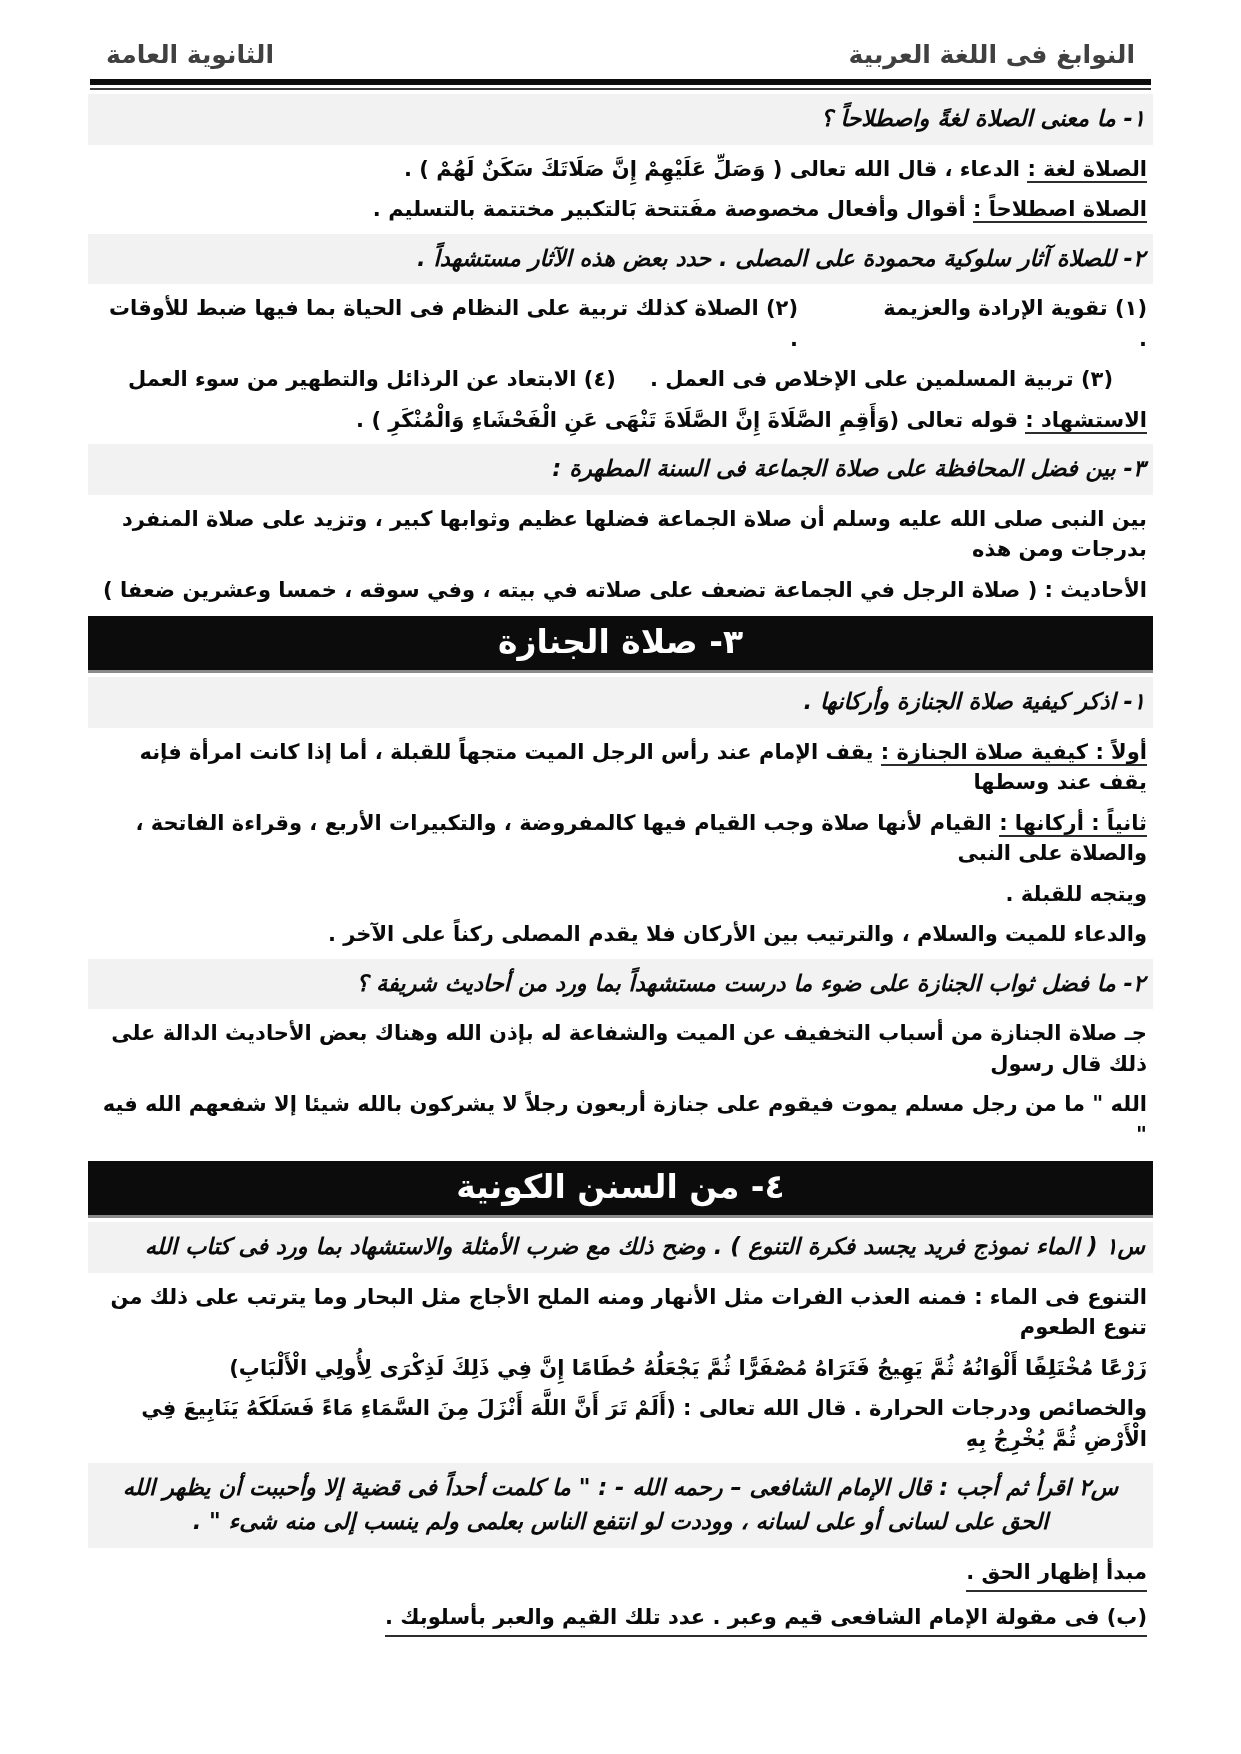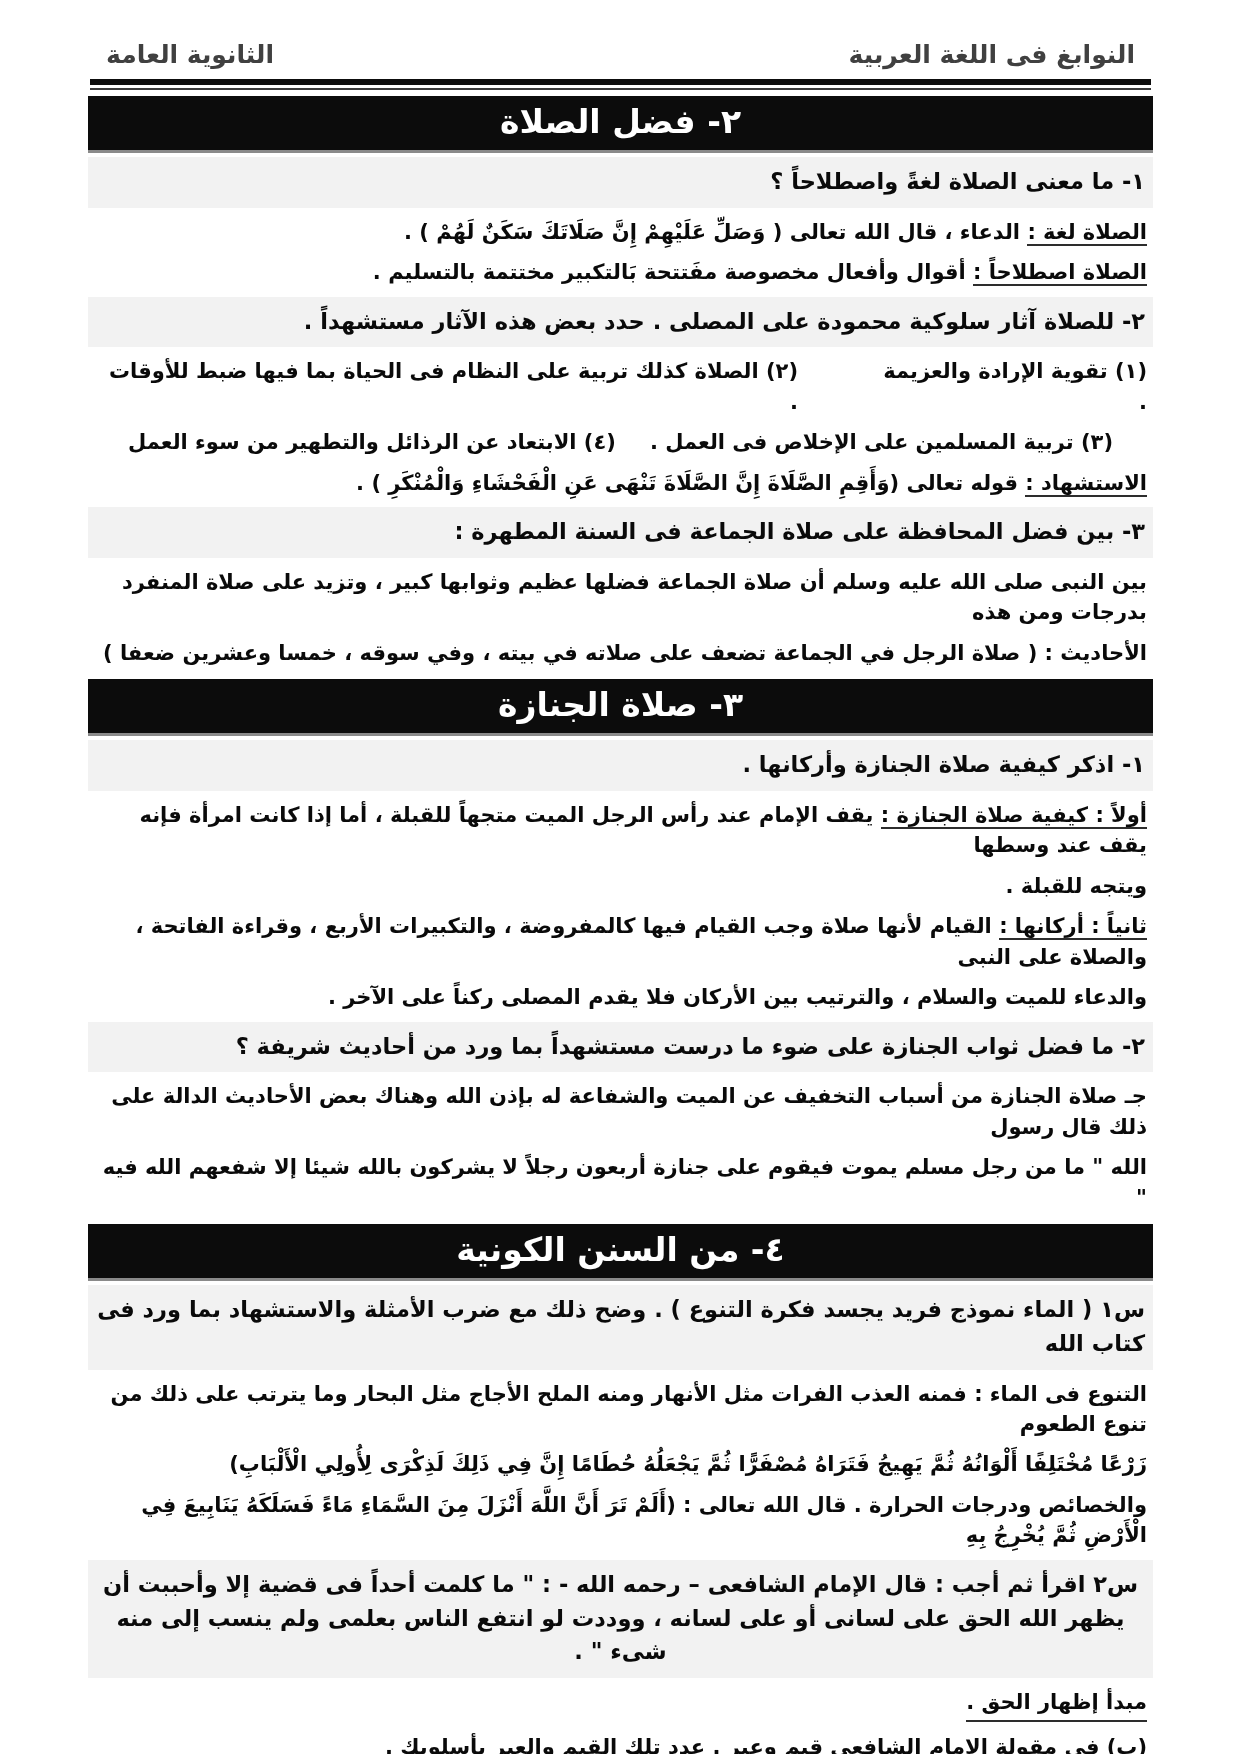--- a/index.html
+++ b/index.html
@@ -10,21 +10,21 @@
   
   .hdr{display:flex;justify-content:space-between;align-items:flex-end;padding:40px 18px 10px 18px;}
   .hdr .t{color:#404040;font-size:25px;letter-spacing:0;}
   .dbl-line{border-top:6px solid #0d0d0d;border-bottom:2px solid #3a3a3a;height:3px;margin:0 2px;}
 
   
   .banner{background:#0c0c0c;color:#ffffff;text-align:center;font-size:33px;
           padding:6px 0 9px 0;margin:6px 0 2px 0;border-bottom:3px solid #8a8a8a;}
 
   
-  .qbar{background:#f2f2f2;font-size:22.5px;padding:8px 8px 9px 8px;margin:4px 0;line-height:1.5;}
+  .qbar{background:#f2f2f2;font-size:22.5px;padding:8px 8px 9px 8px;margin:4px 0;line-height:1.5;font-style:italic;}
   .qbar.center2{text-align:center;}
 
   
   .ln{font-size:21px;line-height:1.45;padding:5px 6px;}
   .ln.center{}
   .lead{border-bottom:2.5px solid #2d2d2d;padding-bottom:0;}
   .row2{display:flex;gap:70px;padding:5px 6px;font-size:21px;line-height:1.45;}
   .row-center{display:flex;gap:34px;justify-content:center;padding:5px 6px;font-size:21px;line-height:1.45;}
   .fitu{width:fit-content;border-bottom:2.5px solid #2d2d2d;padding-bottom:3px;}
   .rowflex{display:flex;gap:42px;}
@@ -34,21 +34,20 @@
 
 <div class="page">
   <div class="content">
 
     <div class="hdr">
       <span class="t">النوابغ فى اللغة العربية</span>
       <span class="t">الثانوية العامة</span>
     </div>
     <div class="dbl-line"></div>
 
-    <div class="banner">٢- فضل الصلاة</div>
 
     <div class="qbar">١- ما معنى الصلاة لغةً واصطلاحاً ؟</div>
     <div class="ln">
       <span class="lead">الصلاة لغة :</span><span> الدعاء ، قال الله تعالى ( وَصَلِّ عَلَيْهِمْ إِنَّ صَلَاتَكَ سَكَنٌ لَهُمْ ) .</span>
     </div>
     <div class="ln">
       <span class="lead">الصلاة اصطلاحاً :</span><span> أقوال وأفعال مخصوصة مفَتتحة بَالتكبير مختتمة بالتسليم .</span>
     </div>
 
     <div class="qbar">٢- للصلاة آثار سلوكية محمودة على المصلى . حدد بعض هذه الآثار مستشهداً .</div>
@@ -67,24 +66,24 @@
     <div class="qbar">٣- بين فضل المحافظة على صلاة الجماعة فى السنة المطهرة :</div>
     <div class="ln">بين النبى صلى الله عليه وسلم أن صلاة الجماعة فضلها عظيم وثوابها كبير ، وتزيد على صلاة المنفرد بدرجات ومن هذه</div>
     <div class="ln center">الأحاديث : ( صلاة الرجل في الجماعة تضعف على صلاته في بيته ، وفي سوقه ، خمسا وعشرين ضعفا )</div>
 
     <div class="banner">٣- صلاة الجنازة</div>
 
     <div class="qbar">١- اذكر كيفية صلاة الجنازة وأركانها .</div>
     <div class="ln">
       <span class="lead">أولاً : كيفية صلاة الجنازة :</span><span> يقف الإمام عند رأس الرجل الميت متجهاً للقبلة ، أما إذا كانت امرأة فإنه يقف عند وسطها</span>
     </div>
-    <div class="ln">ويتجه للقبلة .</div>
     <div class="ln">
       <span class="lead">ثانياً : أركانها :</span><span> القيام لأنها صلاة وجب القيام فيها كالمفروضة ، والتكبيرات الأربع ، وقراءة الفاتحة ، والصلاة على النبى</span>
     </div>
+    <div class="ln">ويتجه للقبلة .</div>
     <div class="ln center">والدعاء للميت والسلام ، والترتيب بين الأركان فلا يقدم المصلى ركناً على الآخر .</div>
 
     <div class="qbar">٢- ما فضل ثواب الجنازة على ضوء ما درست مستشهداً بما ورد من أحاديث شريفة ؟</div>
     <div class="ln">جـ صلاة الجنازة من أسباب التخفيف عن الميت والشفاعة له بإذن الله وهناك بعض الأحاديث الدالة على ذلك قال رسول</div>
     <div class="ln center">الله " ما من رجل مسلم يموت فيقوم على جنازة أربعون رجلاً لا يشركون بالله شيئا إلا شفعهم الله فيه "</div>
 
     <div class="banner">٤- من السنن الكونية</div>
 
     <div class="qbar">س١ ( الماء نموذج فريد يجسد فكرة التنوع ) . وضح ذلك مع ضرب الأمثلة والاستشهاد بما ورد فى كتاب الله</div>
     <div class="ln">التنوع فى الماء : فمنه العذب الفرات مثل الأنهار ومنه الملح الأجاج مثل البحار وما يترتب على ذلك من تنوع الطعوم</div>

